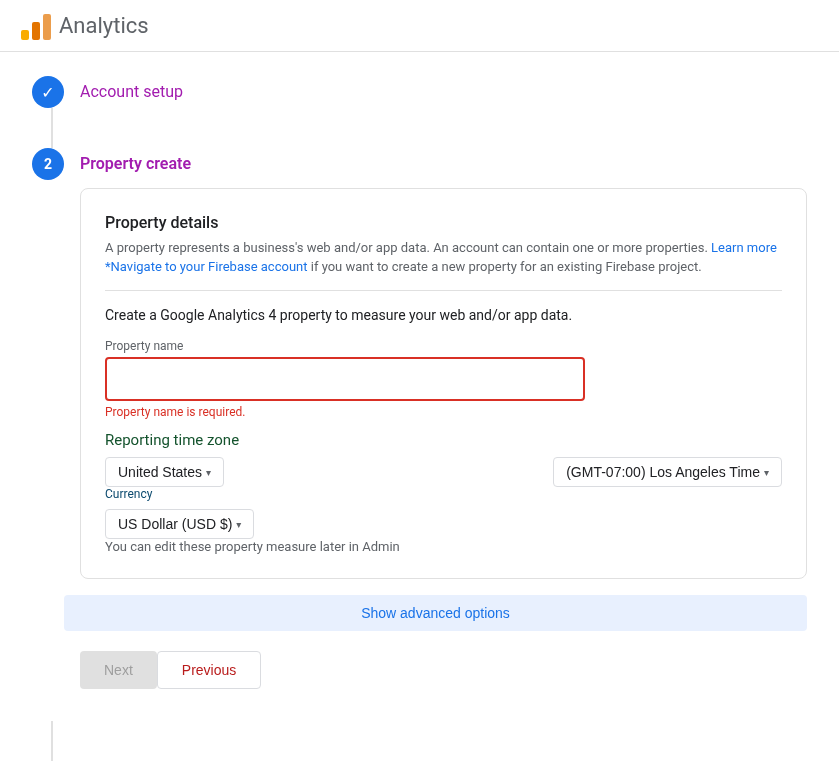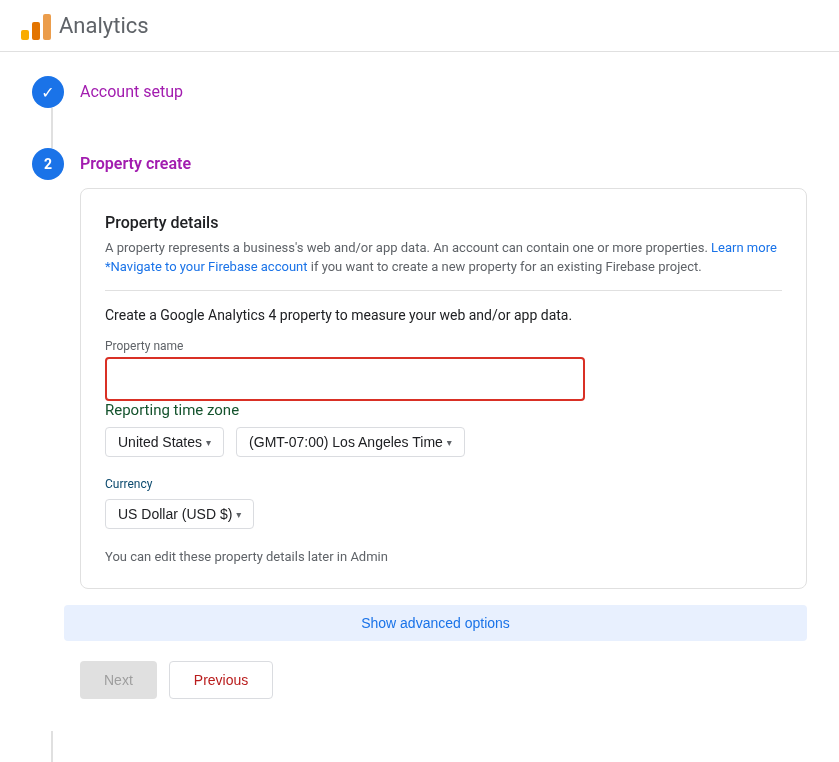--- a/index.html
+++ b/index.html
@@ -165,22 +165,22 @@
 
     .reporting-label {
       font-size: 15px;
       color: #14532d;
       margin-bottom: 8px;
     }
 
     .dropdowns-row {
       display: flex;
       gap: 12px;
-      margin-bottom: 20px;
-      align-items: center;
+      align-items: center;
+      justify-content: space-between;
     }
 
     .dropdown-btn {
       display: flex;
       align-items: center;
       gap: 4px;
       border: 1px solid #dadce0;
       border-radius: 4px;
       padding: 6px 12px;
       background: #fff;
@@ -203,21 +203,20 @@
       display: flex;
       align-items: center;
       gap: 4px;
       border: 1px solid #dadce0;
       border-radius: 4px;
       padding: 6px 12px;
       background: #fff;
       cursor: pointer;
       font-size: 14px;
       color: #202124;
-      margin-bottom: 20px;
     }
 
     .admin-note {
       font-size: 13px;
       color: #5f6368;
     }
 
     
     .advanced-btn {
       margin-left: 32px;
@@ -228,21 +227,20 @@
       padding: 10px 20px;
       font-size: 14px;
       font-weight: 500;
       cursor: pointer;
       margin-bottom: 20px;
     }
 
     
     .nav-buttons {
       display: flex;
-      gap: 12px;
       margin-left: 48px;
       margin-bottom: 32px;
     }
 
     .btn-next {
       background: #e0e0e0;
       color: #9e9e9e;
       border: none;
       border-radius: 4px;
       padding: 10px 24px;
@@ -309,40 +307,41 @@
       <p class="card-description">
         <a href="#">*Navigate to your Firebase account</a><span> if you want to create a new property for an existing Firebase project.</span>
       </p>
 
       <hr class="divider">
 
       <p class="ga4-text">Create a Google Analytics 4 property to measure your web and/or app data.</p>
 
       <div class="field-label">Property name</div>
       <input type="text" class="property-name-input" value="" placeholder="" style="">
+      <div class="error-text">Property name is required.</div>
 
       <div class="reporting-label">Reporting time zone</div>
       <div class="dropdowns-row">
         <button class="dropdown-btn">
           <span>United States</span>
           <span class="dropdown-arrow">▾</span>
         </button>
         <button class="dropdown-btn">
           <span>(GMT-07:00) Los Angeles Time</span>
           <span class="dropdown-arrow">▾</span>
         </button>
       </div>
 
       <div class="currency-label">Currency</div>
       <button class="currency-dropdown">
         <span>US Dollar (USD $)</span>
         <span class="dropdown-arrow">▾</span>
       </button>
 
-      <p class="admin-note">You can edit these property details later in Admin</p>
+      <p class="admin-note">You can edit these property measure later in Admin</p>
     </div>
 
     <button class="advanced-btn">Show advanced options</button>
 
     <div class="nav-buttons">
       <button class="btn-next" disabled="">Next</button>
       <button class="btn-previous">Previous</button>
     </div>
 
     <div class="step-connector"></div>

